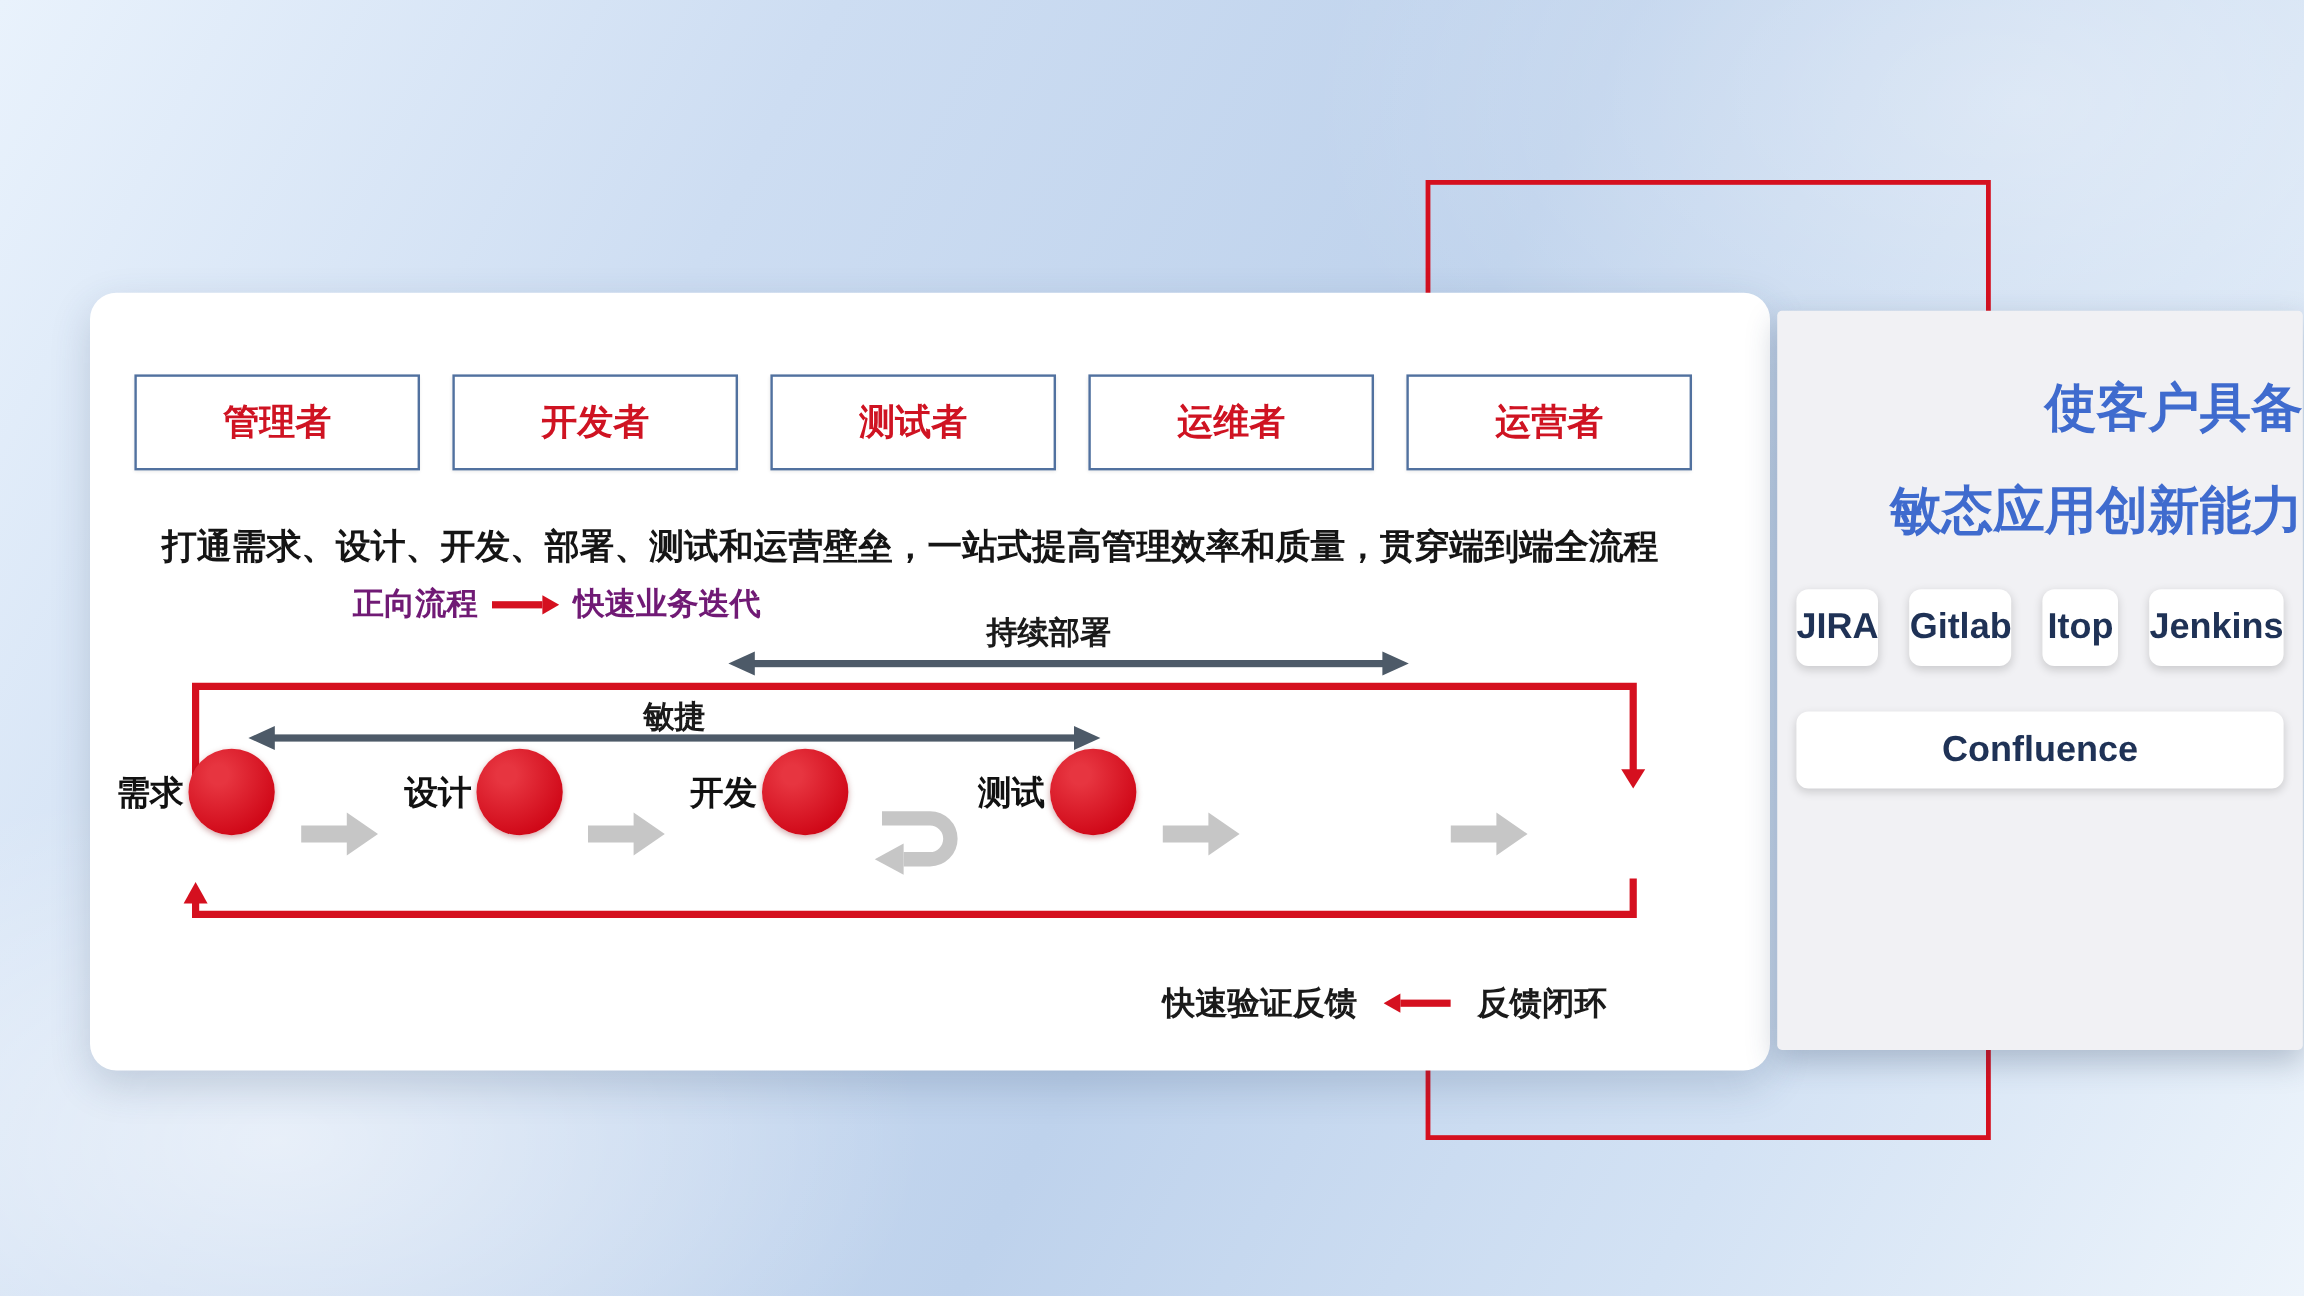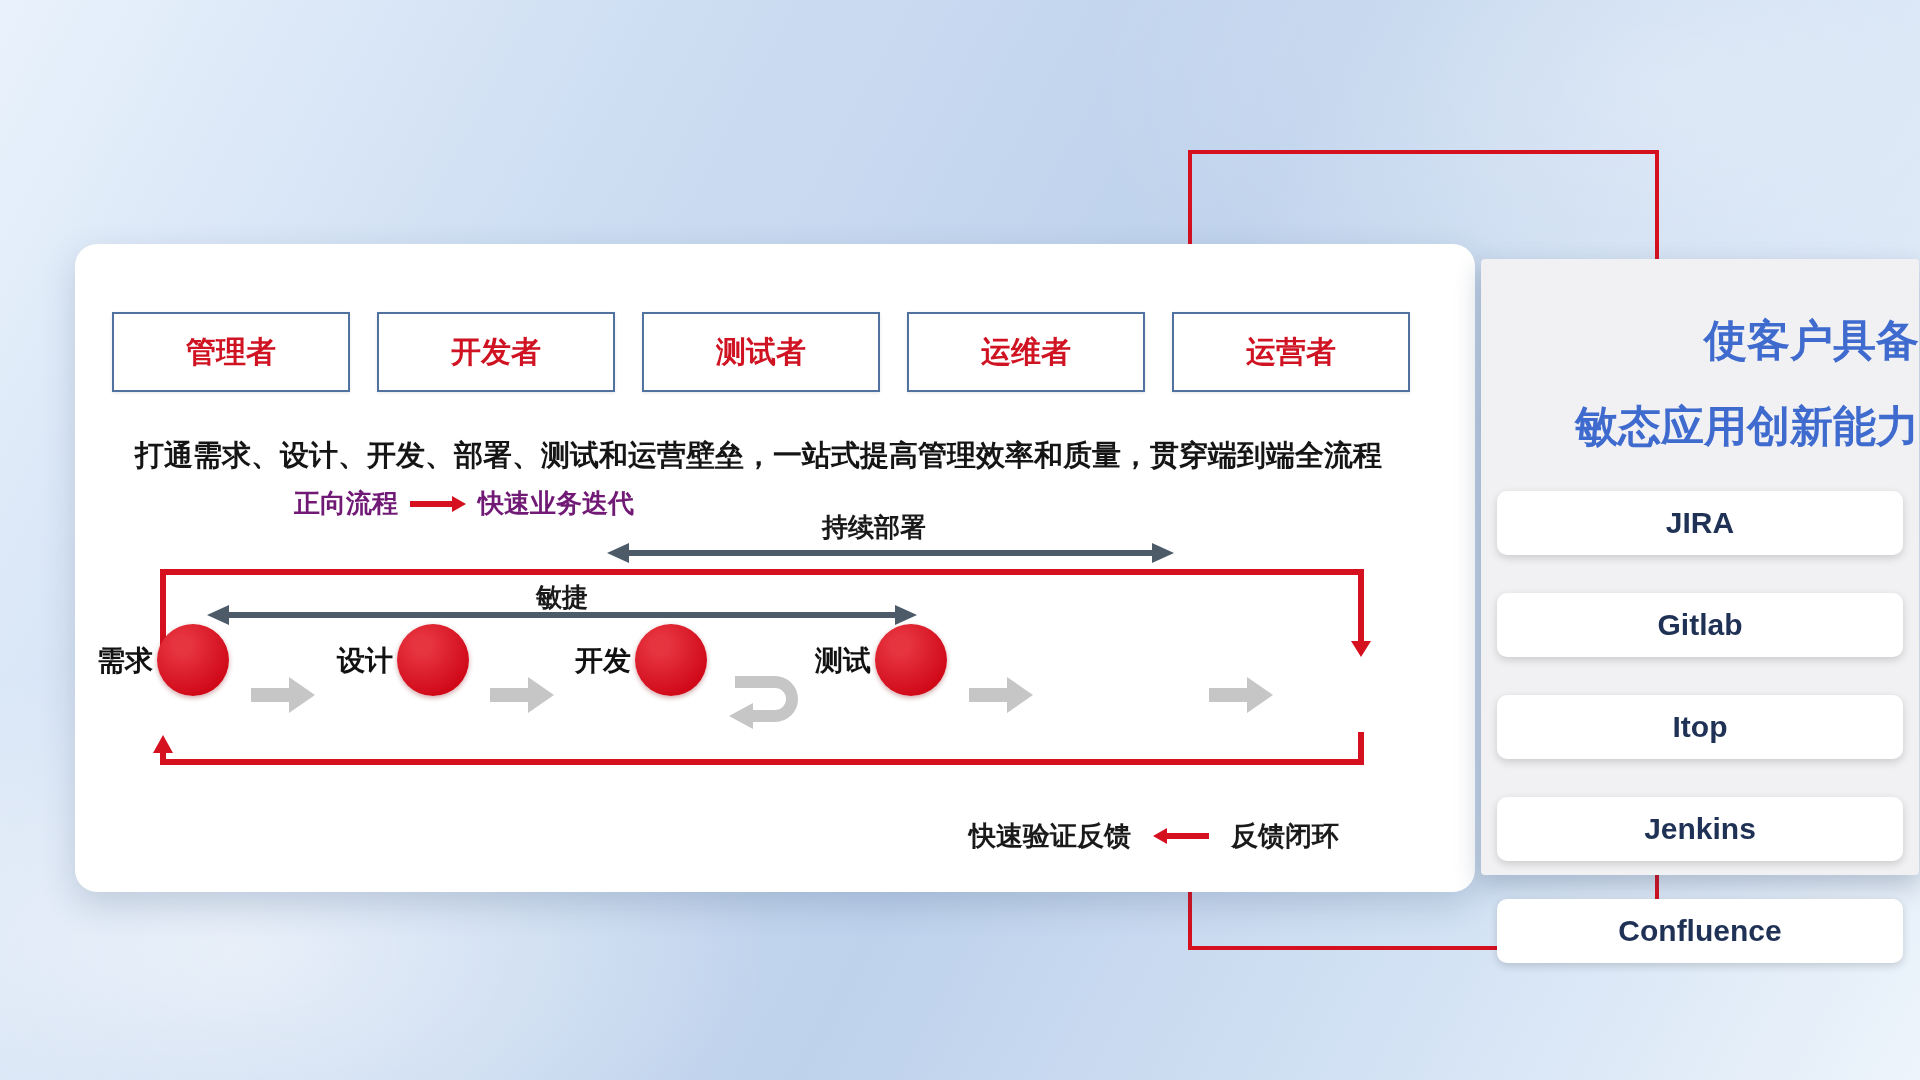--- a/index.html
+++ b/index.html
@@ -58,21 +58,21 @@
   .side-panel {
     position:absolute; left:1481px; top:259px; width:438px; height:616px;
     background:#f1f1f4; border-radius:4px;
     box-shadow: 0 10px 26px rgba(40,60,95,0.28);
     z-index:3;
   }
   .panel-title { margin-top:56px; text-align:right; color:#3f6bce; font-weight:700; font-size:43px; line-height:1.2; }
   .panel-title .line2 { margin-top:34px; }
   .tools-grid {
     position:absolute; left:16px; right:16px; top:232px;
-    display:grid; grid-template-columns:1fr; column-gap:26px; row-gap:38px;
+    display:grid; grid-template-columns:1fr 1fr 1fr 1fr; column-gap:26px; row-gap:38px;
   }
   .tool-box {
     height:64px; background:#ffffff; border-radius:10px;
     display:flex; align-items:center; justify-content:center;
     font-size:30px; font-weight:700; color:#1f3256;
     box-shadow: 0 3px 8px rgba(0,0,0,0.16);
   }
   .tool-wide { grid-column: 1 / -1; }
 </style>
 </head>

